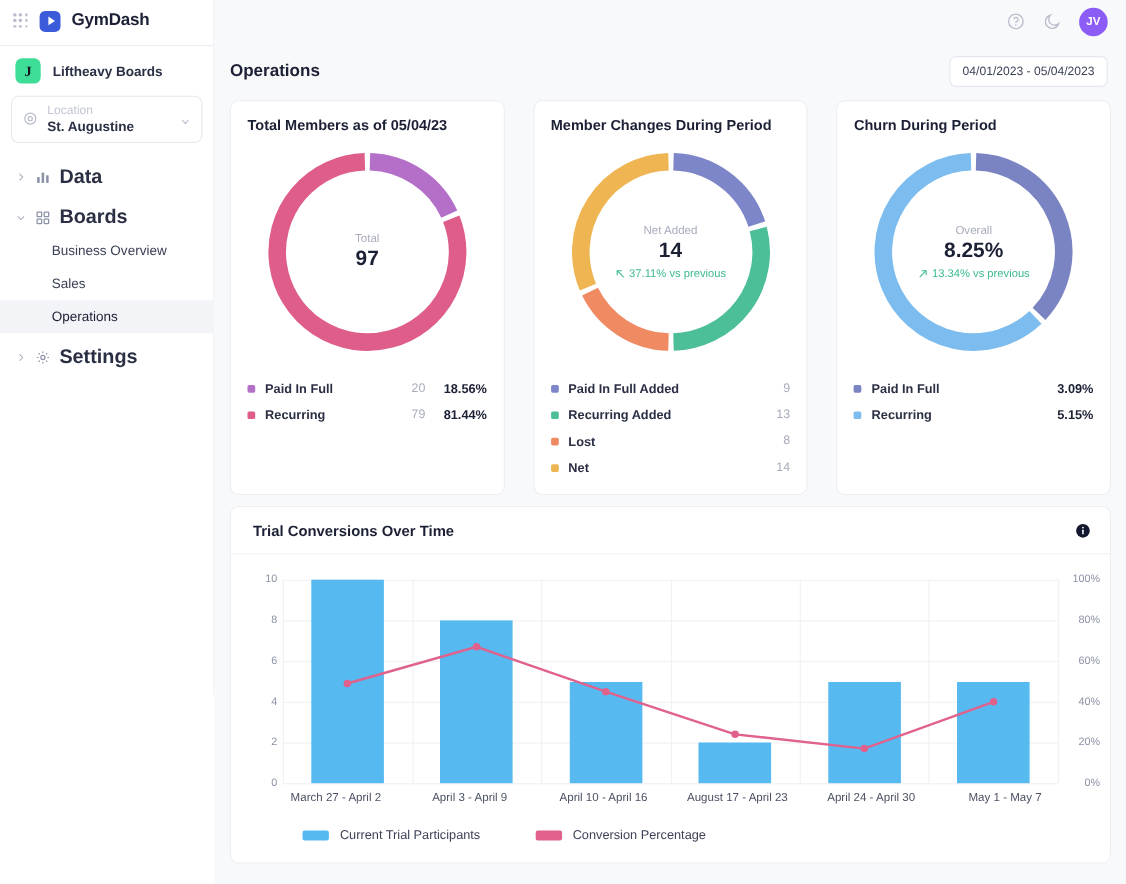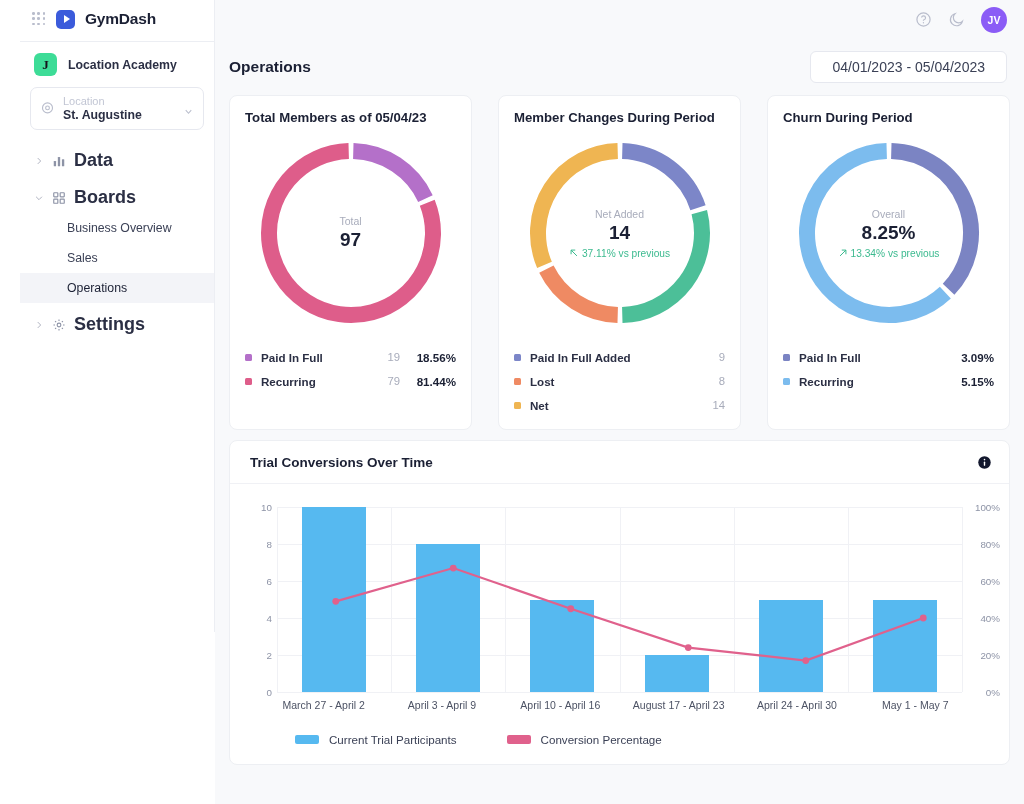--- a/index.html
+++ b/index.html
@@ -10,21 +10,21 @@
     color: #2b2f44;
     overflow: hidden;
   }
   .app { display: flex; width: 1024px; height: 804px; }
 
   
   .sidebar {
     width: 195px; height: 632px; flex: 0 0 195px;
     background: #ffffff;
     border-right: 1px solid #eceef3;
-    display: flex; flex-direction: column; margin-left: 20px;
+    display: flex; flex-direction: column;
   }
   .sb-brand {
     height: 38px; display: flex; align-items: center; gap: 10px;
     padding: 0 12px; margin-top: 0;
   }
   .grid-dots { width: 14px; height: 14px; display: grid;
     grid-template-columns: repeat(3, 1fr); grid-template-rows: repeat(3, 1fr);
     gap: 2px; flex: 0 0 14px; }
   .grid-dots i { display: block; width: 2.5px; height: 2.5px; border-radius: 50%;
     background: #b9bdcc; }
@@ -72,21 +72,21 @@
     justify-content: flex-end; gap: 16px; padding-right: 17px; background: #f8f9fb; }
   .tb-ic { width: 17px; height: 17px; cursor: pointer; }
   .avatar { width: 26px; height: 26px; border-radius: 50%; background: #8b5cf6;
     color: #fff; font-size: 10.5px; font-weight: bold;
     display: flex; align-items: center; justify-content: center; cursor: pointer; }
 
   .page-head { display: flex; align-items: center; justify-content: space-between;
     padding: 12px 17px 0 14px; }
   .page-title { font-size: 15.5px; font-weight: bold; color: #1b2034; }
   .daterange { background: #fff; border: 1px solid #e6e8ef; border-radius: 6px;
-    padding: 7px 21px; font-size: 14px; color: #3b4156; cursor: pointer; }
+    padding: 7px 11px; font-size: 11px; color: #3b4156; cursor: pointer; }
 
   .cards { display: flex; gap: 26px; padding: 12px 14px 0 14px; }
   .card { background: #fff; border: 1px solid #edeff3; border-radius: 8px;
     flex: 1 1 0; padding: 14px 15px 12px 15px; }
   .card-title { font-size: 13.2px; font-weight: bold; color: #1b2034;
     margin-bottom: 2px; }
 
   .donut-wrap { display: flex; align-items: center; justify-content: center;
     padding: 8px 0 4px 0; position: relative; }
   .donut { position: relative; width: 196px; height: 196px; }
@@ -161,21 +161,21 @@
       <span class="logo-mark">
         <span class="tri"></span>
       </span>
       <span class="brand-name">GymDash</span>
     </div>
 
     <div class="sb-divider"></div>
 
     <div class="sb-account">
       <span class="acct-badge">J</span>
-      <span class="acct-name">Location Academy</span>
+      <span class="acct-name">Liftheavy Boards</span>
     </div>
 
     <div class="loc-box">
       <span class="pin-ic">
         <svg viewBox="0 0 24 24" fill="none" stroke="#b9bdcc" stroke-width="1.8">
           <circle cx="12" cy="11" r="8"></circle>
             <circle cx="12" cy="11" r="3"></circle>
         </svg>
       </span>
       <span class="loc-text">
@@ -284,21 +284,21 @@
             <div class="donut-center">
               <span class="dc-label">Total</span>
               <span class="dc-value">97</span>
             </div>
           </div>
         </div>
         <div class="legend" id="legend0">
             <div class="lg-row">
               <span class="lg-dot" style="background: rgb(180, 112, 201);"></span>
               <span class="lg-name">Paid In Full</span>
-              <span class="lg-count">19</span>
+              <span class="lg-count">20</span>
               <span class="lg-pct">18.56%</span>
             </div>
             <div class="lg-row">
               <span class="lg-dot" style="background: rgb(222, 93, 138);"></span>
               <span class="lg-name">Recurring</span>
               <span class="lg-count">79</span>
               <span class="lg-pct">81.44%</span>
             </div>
           </div>
       </div>
@@ -326,20 +326,25 @@
             </div>
           </div>
         </div>
         <div class="legend" id="legend1">
             <div class="lg-row">
               <span class="lg-dot" style="background: rgb(124, 134, 200);"></span>
               <span class="lg-name">Paid In Full Added</span>
               <span class="lg-count">9</span>
             </div>
             <div class="lg-row">
+              <span class="lg-dot" style="background: rgb(76, 191, 152);"></span>
+              <span class="lg-name">Recurring Added</span>
+              <span class="lg-count">13</span>
+            </div>
+            <div class="lg-row">
               <span class="lg-dot" style="background: rgb(239, 138, 99);"></span>
               <span class="lg-name">Lost</span>
               <span class="lg-count">8</span>
             </div>
             <div class="lg-row">
               <span class="lg-dot" style="background: rgb(239, 181, 82);"></span>
               <span class="lg-name">Net</span>
               <span class="lg-count">14</span>
             </div>
           </div>

